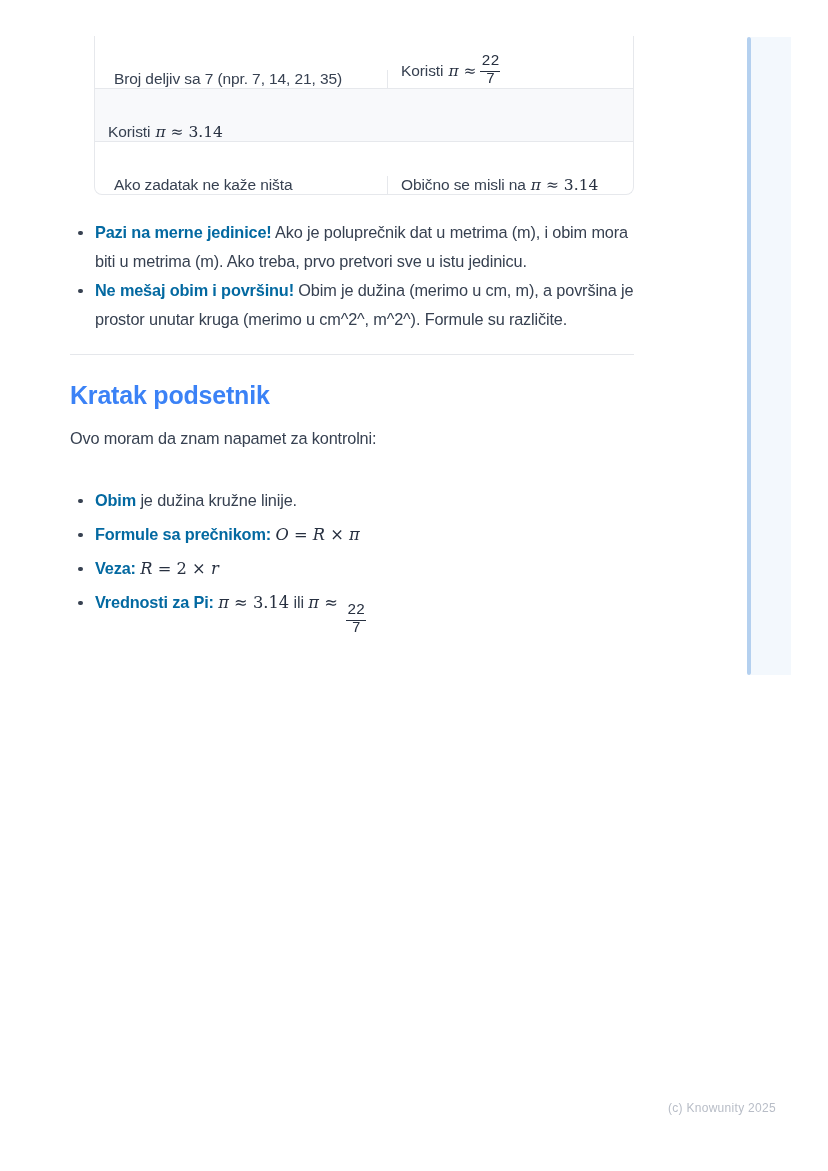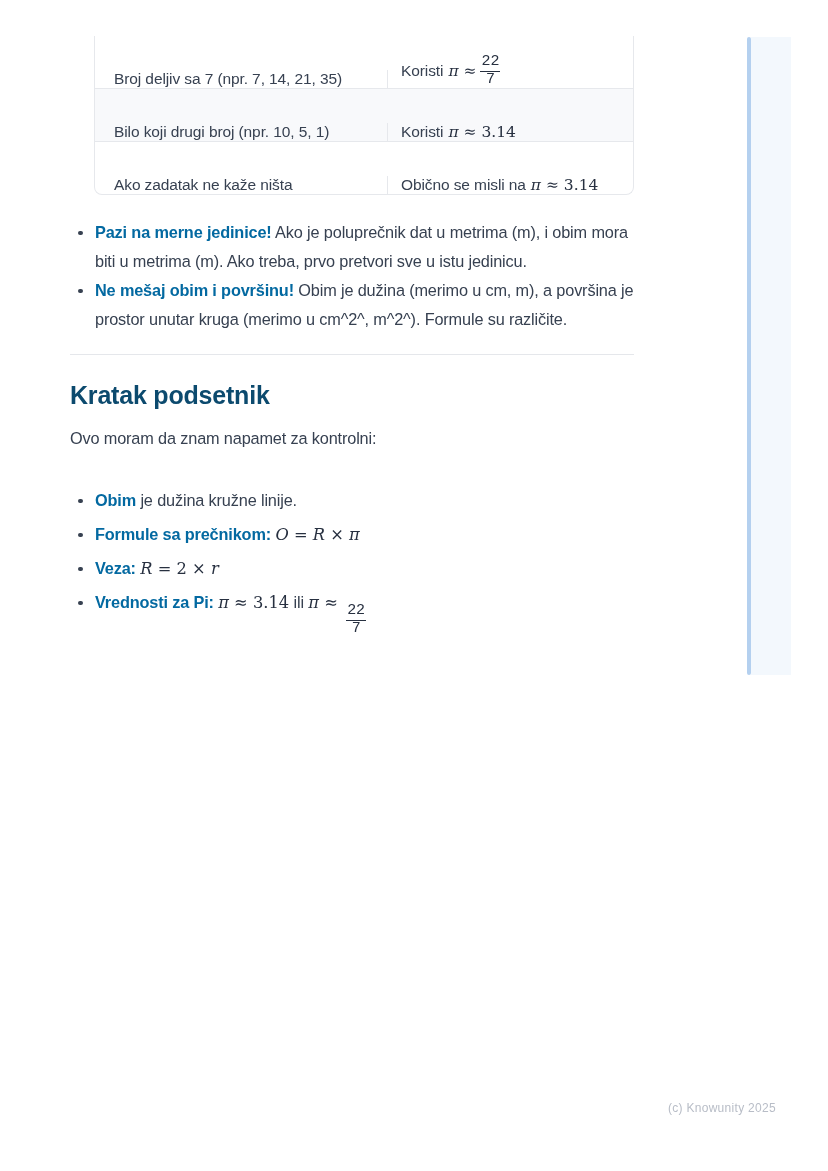--- a/index.html
+++ b/index.html
@@ -106,21 +106,21 @@
     top: 354px; left: 70px;
     width: 564px; height: 0;
     border-top: 1px solid #e5e7eb;
   }
   h2.section-heading {
     position: absolute;
     top: 381px; left: 70px;
     font-size: 25px;
     font-weight: 700;
     letter-spacing: -0.2px;
-    color: #0c4a6e;
+    color: #3b82f6;
   }
   .intro {
     position: absolute;
     top: 428px; left: 70px;
     font-size: 16.3px;
     letter-spacing: -0.15px;
     line-height: 20px;
   }
 
   
@@ -160,23 +160,20 @@
       <div class="t-cell c2">
         <span class="prefix">Koristi</span>
         <span class="math"><span class="mi">π</span><span> ≈</span></span>
         <span class="frac">
             <span class="num">22</span>
             <span class="den">7</span>
           </span>
       </div>
     </div>
     <div class="t-row row-h2 alt">
-      <div class="t-cell c1">
-        <span>Bilo koji drugi broj (npr. 10, 5, 1)</span>
-      </div>
       <div class="t-cell c2">
         <span class="prefix">Koristi</span>
         <span class="math"><span class="mi">π</span><span> ≈ 3.14</span></span>
       </div>
     </div>
     <div class="t-row row-h2">
       <div class="t-cell c1">
         <span>Ako zadatak ne kaže ništa</span>
       </div>
       <div class="t-cell c2">

